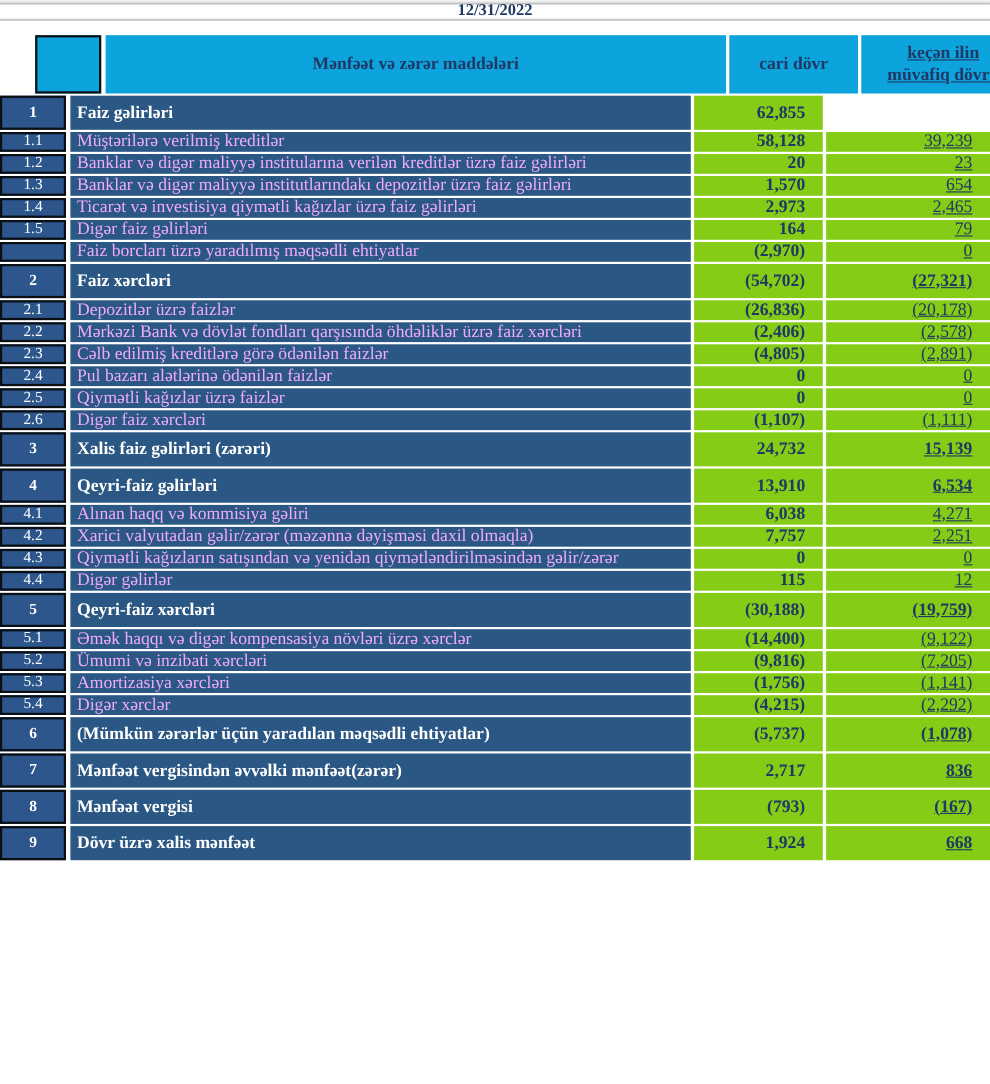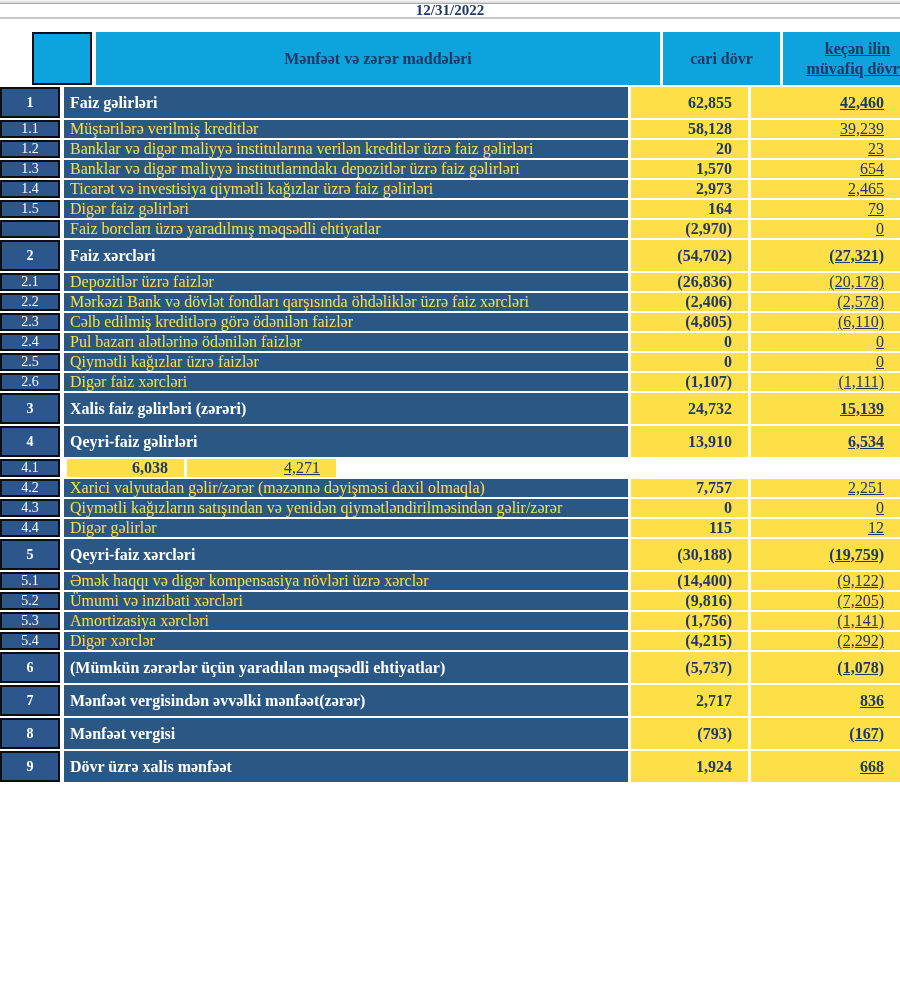--- a/index.html
+++ b/index.html
@@ -59,29 +59,29 @@
   .numbox {
     background:#2c568c;
     border:2px solid #0b0f14;
     color:#ffffff;
     font-size:14px;
     display:flex; align-items:center; justify-content:center;
   }
   .row.section .numbox { font-weight:bold; }
   .label {
     background:#2a5783;
-    color:#fde047;
+    color:#f0abfc;
     font-size:16px;
     display:flex; align-items:center;
     padding-left:6px;
     white-space:nowrap; overflow:hidden;
   }
   .row.section .label { font-weight:bold; color:#ffffff; }
   .val {
-    background:#fde047;
+    background:#84cc16;
     color:#1f3864;
     font-size:16px;
     display:flex; align-items:center; justify-content:flex-end;
     padding-right:16px;
     white-space:nowrap;
   }
   .row.section .val { font-weight:bold; }
 </style>
 </head>
 <body>
@@ -108,21 +108,20 @@
   </div>
 
   <div id="rows">
       <div class="row section">
         <div class="c-num numbox">1</div>
         <div class="g1"></div>
         <div class="c-label label">Faiz  gəlirləri</div>
         <div class="g2"></div>
         <div class="c-val val">62,855</div>
         <div class="g2"></div>
-        <div class="c-val2 val">42,460</div>
       </div>
       <div class="row">
         <div class="c-num numbox">1.1</div>
         <div class="g1"></div>
         <div class="c-label label">Müştərilərə verilmiş kreditlər</div>
         <div class="g2"></div>
         <div class="c-val val">58,128</div>
         <div class="g2"></div>
         <div class="c-val2 val">39,239</div>
       </div>
@@ -198,21 +197,21 @@
         <div class="g2"></div>
         <div class="c-val2 val">(2,578)</div>
       </div>
       <div class="row">
         <div class="c-num numbox">2.3</div>
         <div class="g1"></div>
         <div class="c-label label">Cəlb edilmiş kreditlərə görə ödənilən faizlər</div>
         <div class="g2"></div>
         <div class="c-val val">(4,805)</div>
         <div class="g2"></div>
-        <div class="c-val2 val">(6,110)</div>
+        <div class="c-val2 val">(2,891)</div>
       </div>
       <div class="row">
         <div class="c-num numbox">2.4</div>
         <div class="g1"></div>
         <div class="c-label label">Pul bazarı alətlərinə ödənilən faizlər</div>
         <div class="g2"></div>
         <div class="c-val val">0</div>
         <div class="g2"></div>
         <div class="c-val2 val">0</div>
       </div>
@@ -248,20 +247,21 @@
         <div class="g1"></div>
         <div class="c-label label">Qeyri-faiz gəlirləri</div>
         <div class="g2"></div>
         <div class="c-val val">13,910</div>
         <div class="g2"></div>
         <div class="c-val2 val">6,534</div>
       </div>
       <div class="row">
         <div class="c-num numbox">4.1</div>
         <div class="g1"></div>
+        <div class="c-label label">Alınan haqq və kommisiya gəliri</div>
         <div class="g2"></div>
         <div class="c-val val">6,038</div>
         <div class="g2"></div>
         <div class="c-val2 val">4,271</div>
       </div>
       <div class="row">
         <div class="c-num numbox">4.2</div>
         <div class="g1"></div>
         <div class="c-label label">Xarici valyutadan gəlir/zərər (məzənnə dəyişməsi daxil olmaqla)</div>
         <div class="g2"></div>

